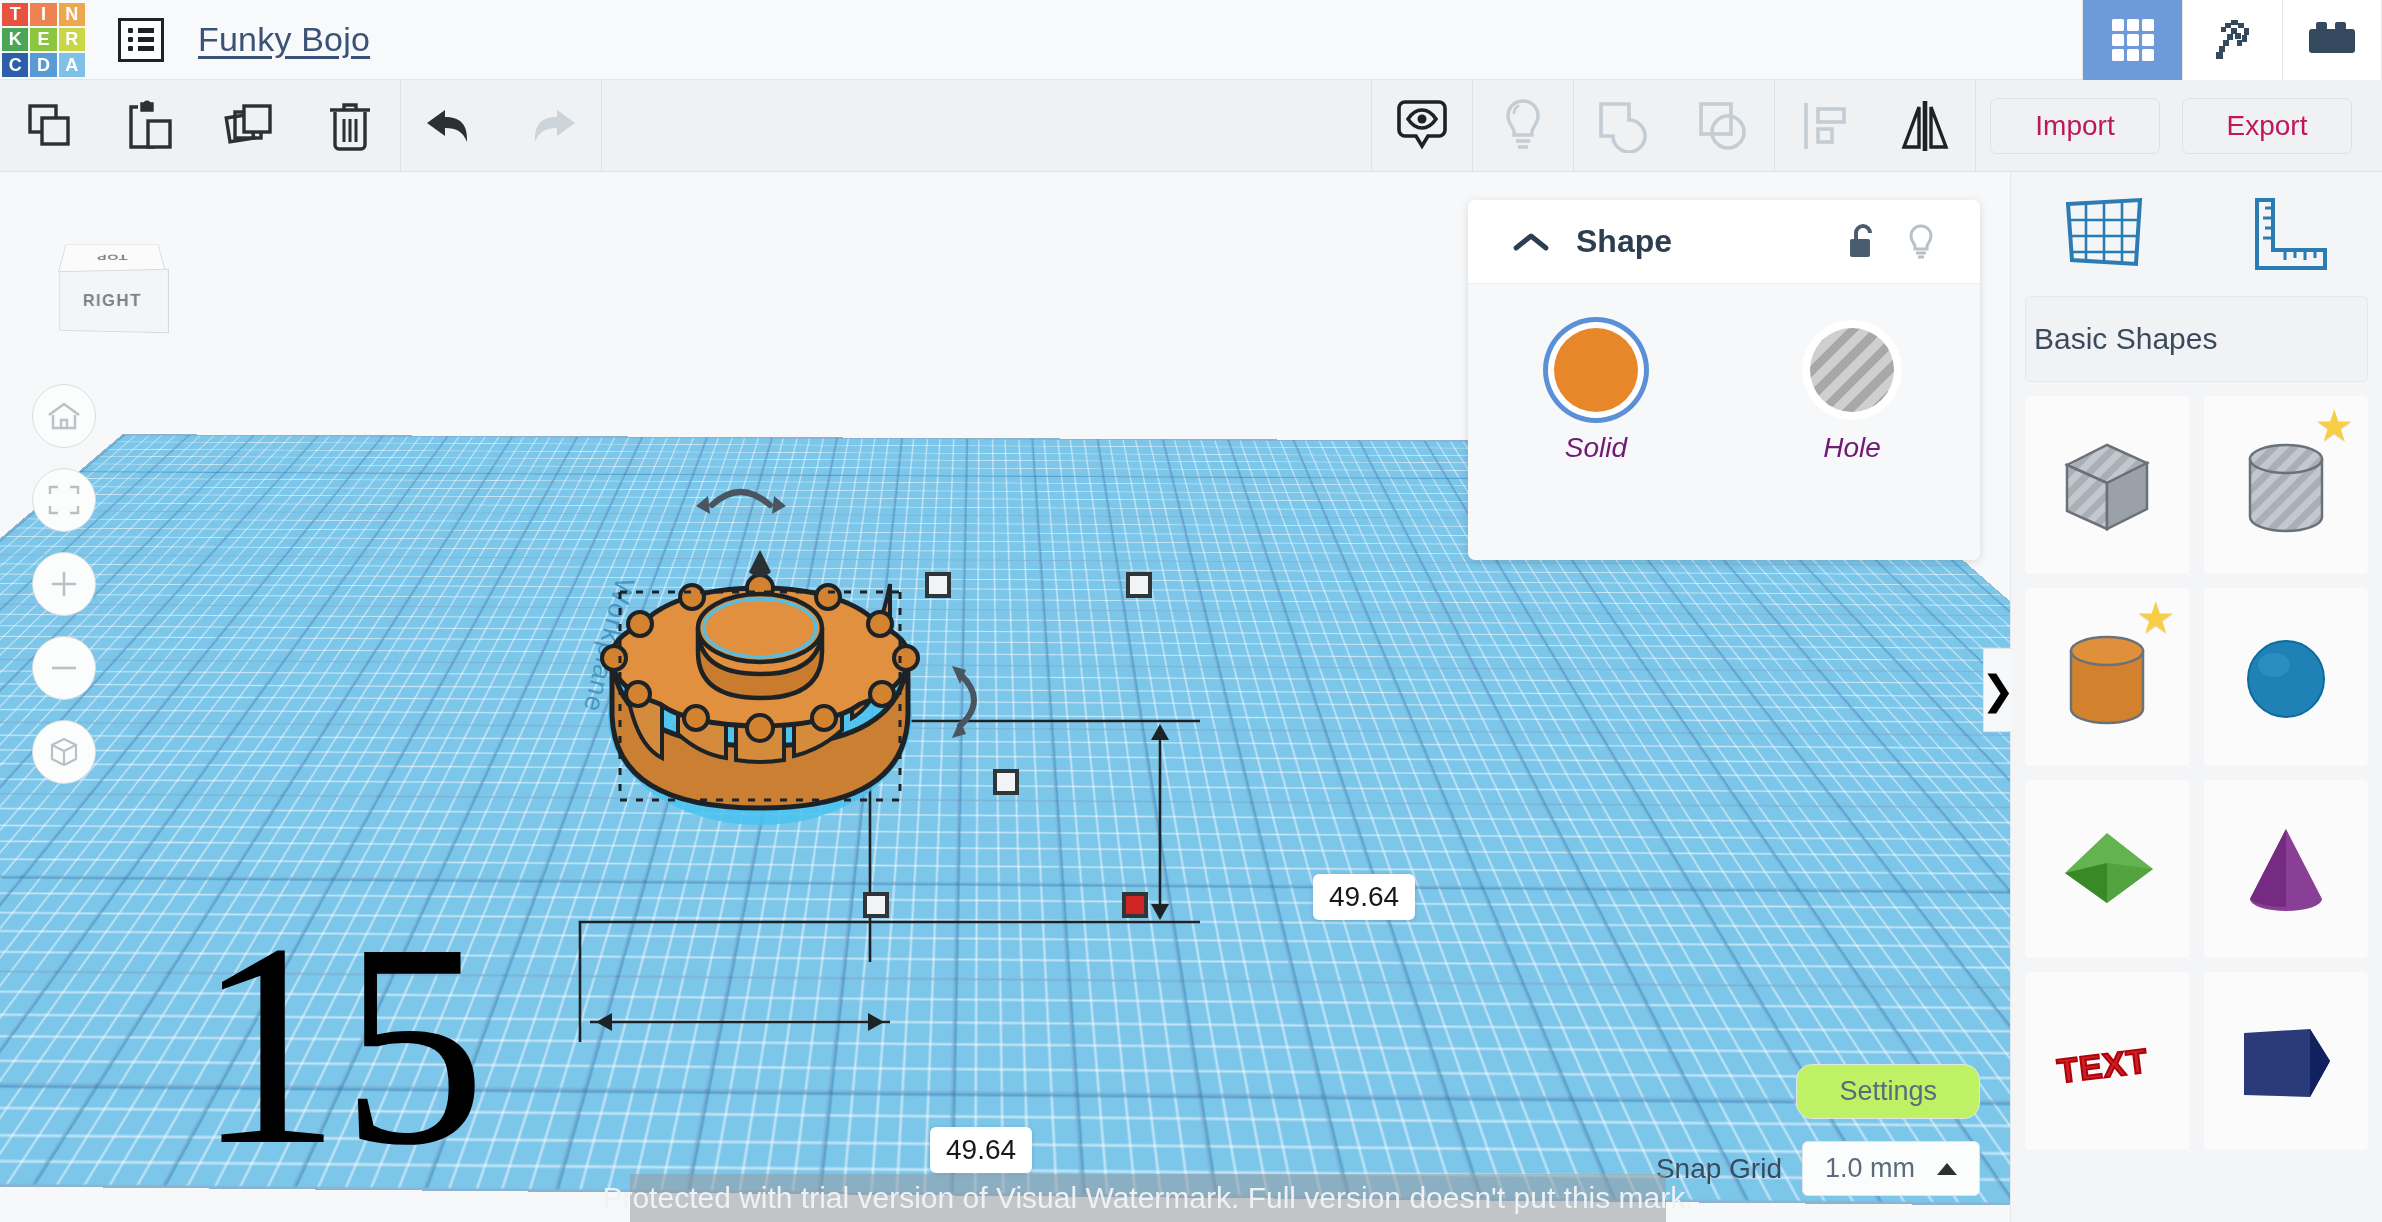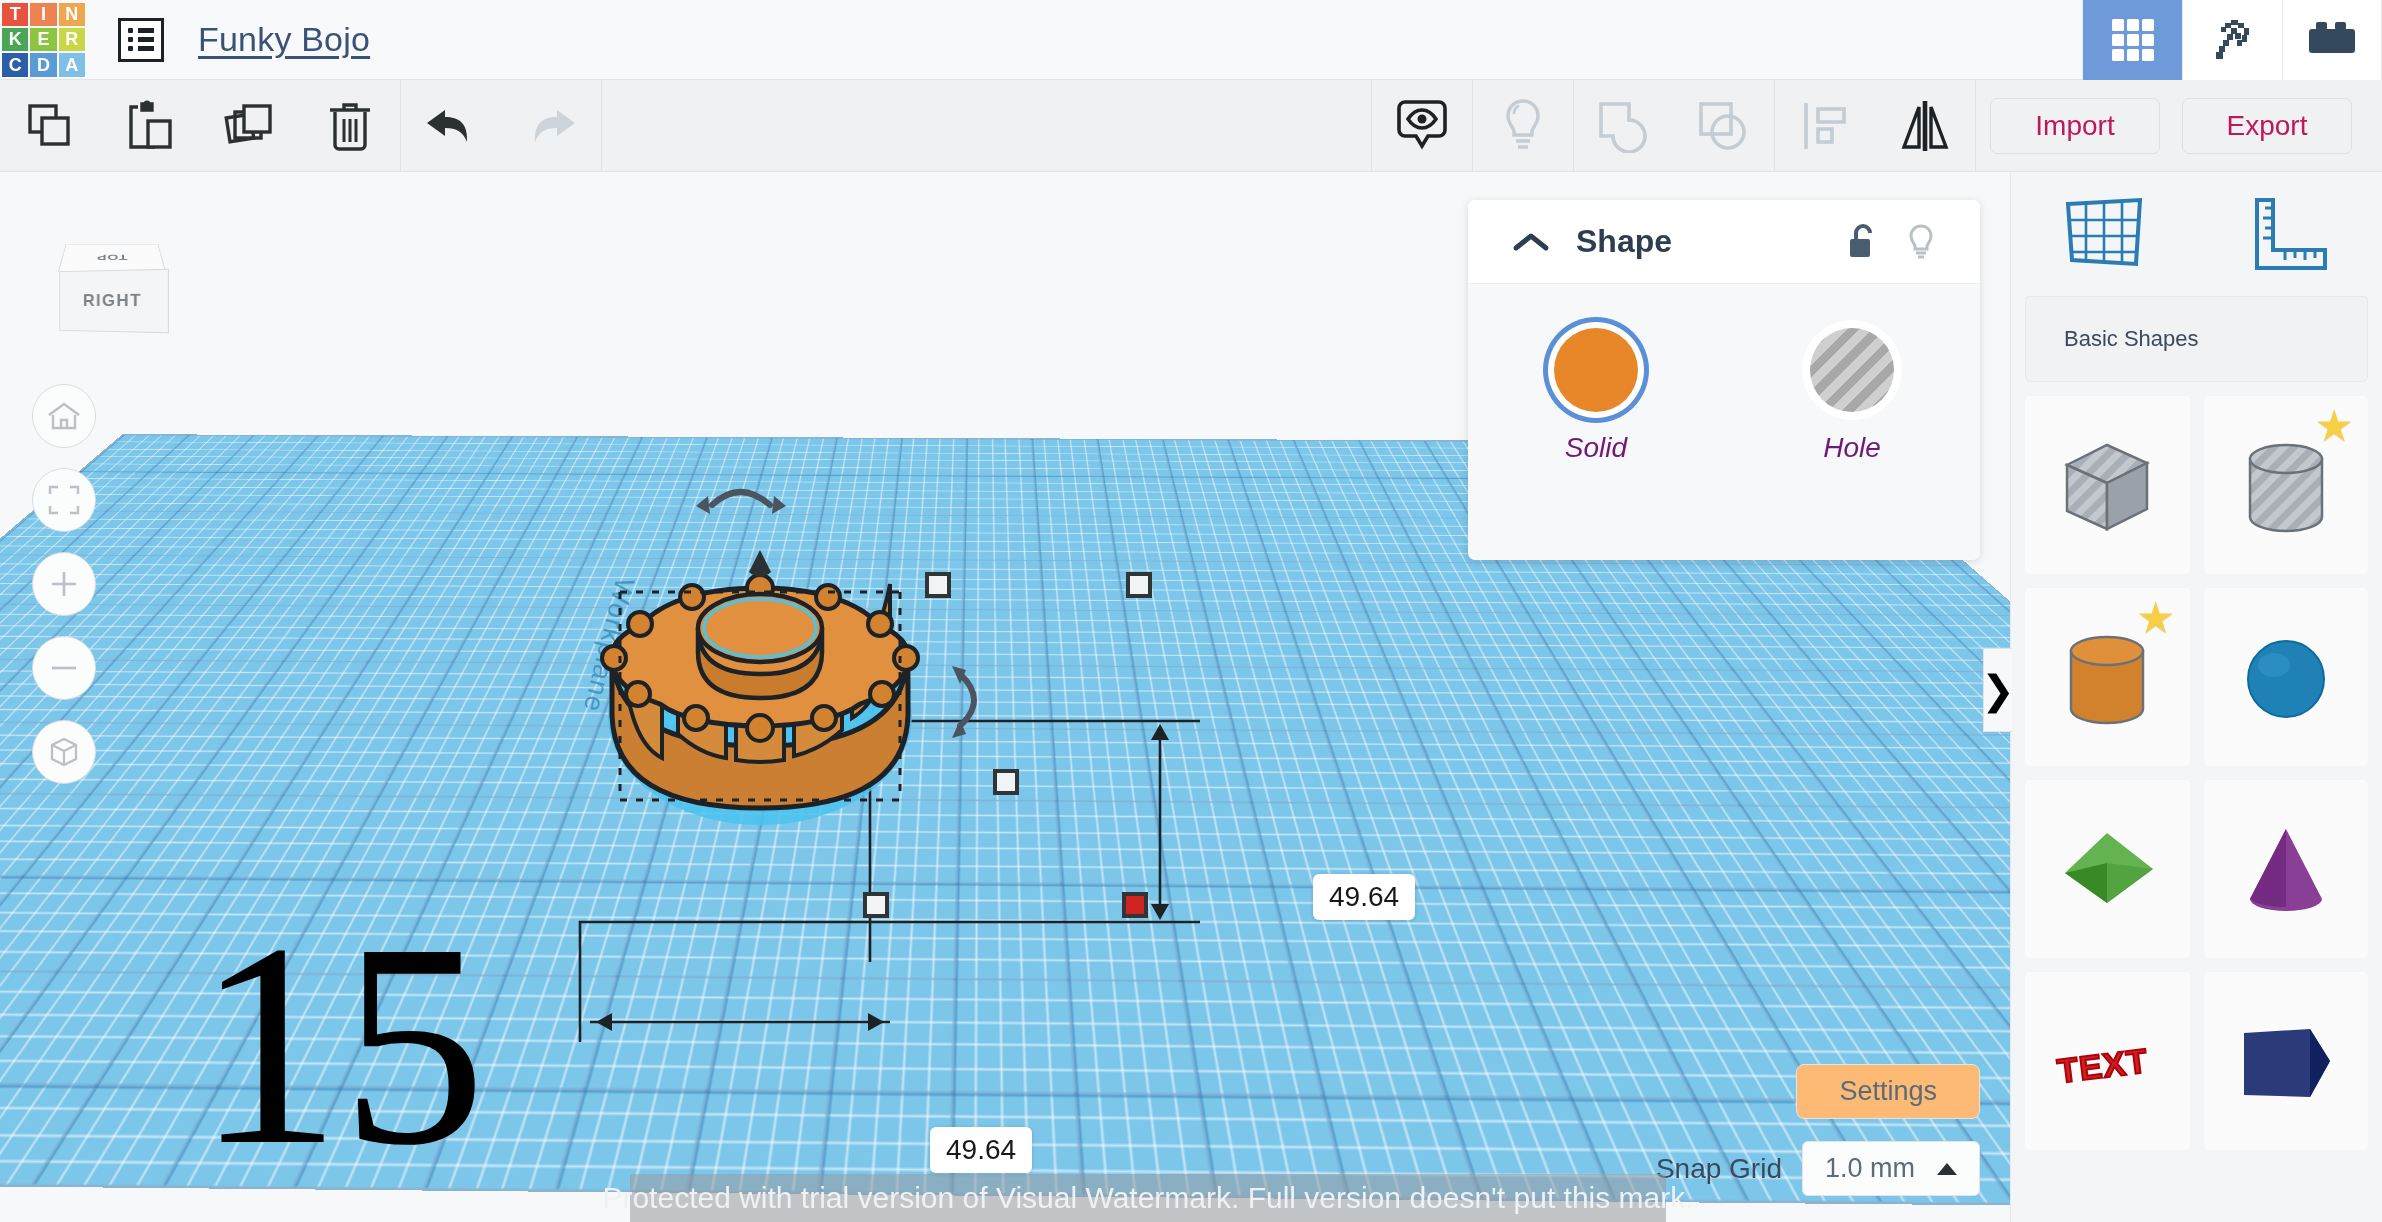--- a/index.html
+++ b/index.html
@@ -135,21 +135,21 @@
   .handle {
     position: absolute; width: 26px; height: 26px; background: #f2f3f4;
     border: 4px solid #303538; cursor: pointer;
   }
   .handle.red { background: #cf2424; }
   .handle.dark { background: #2b3033; border-color: #2b3033; width: 22px; height: 22px; }
 
   
   .vp-bottom { position: absolute; right: 30px; bottom: 26px; display: flex; flex-direction: column; align-items: flex-end; gap: 22px; }
   .settings-btn {
-    border: 1px solid #e2e5e8; border-radius: 8px; background: #fdba74;
+    border: 1px solid #e2e5e8; border-radius: 16px; background: #bef264;
     color: #5b6b7c; font-size: 27px; padding: 11px 42px; cursor: pointer;
     font-family: "Liberation Sans", sans-serif;
   }
   .snap-row { display: flex; align-items: center; gap: 20px; }
   .snap-label { font-size: 28px; color: #3a4a5c; }
   .snap-select {
     border: 1px solid #e2e5e8; border-radius: 6px; background: #fbfcfc;
     color: #5b6b7c; font-size: 27px; padding: 11px 22px; display: flex;
     align-items: center; gap: 22px; cursor: pointer;
   }
@@ -188,22 +188,22 @@
 
   
   .sidebar {
     position: absolute; right: 0; top: 172px; width: 372px; height: 1050px;
     background: #f4f5f6; border-left: 1px solid #e6e9eb;
   }
   .sb-tools { height: 124px; display: flex; align-items: center; }
   .sb-tool { flex: 1; display: flex; align-items: center; justify-content: center; cursor: pointer; }
   .sb-dropdown {
     margin: 0 14px; height: 86px; background: #f1f2f4; border: 1px solid #e6e9eb;
-    border-radius: 5px; display: flex; align-items: center; padding: 0 38px;
-    font-size: 22px; color: #3a4a5c; cursor: pointer;
+    border-radius: 5px; display: flex; align-items: center; padding: 0 8px;
+    font-size: 30px; color: #3a4a5c; cursor: pointer;
   }
   .sb-grid {
     margin-top: 14px; display: grid; grid-template-columns: 1fr 1fr;
     gap: 14px; padding: 0 14px;
   }
   .sb-cell {
     height: 178px; background: #fbfbfc; border-radius: 5px; position: relative;
     display: flex; align-items: center; justify-content: center; cursor: pointer;
     overflow: hidden;
   }

